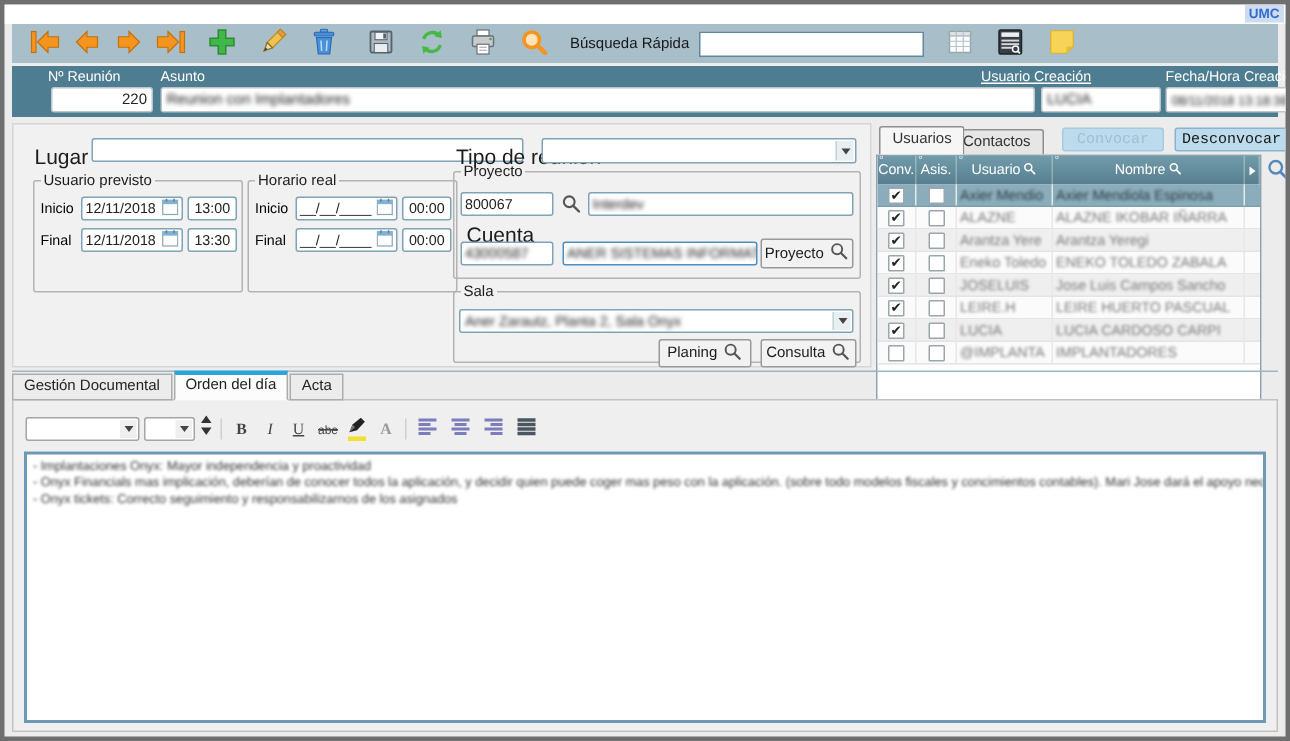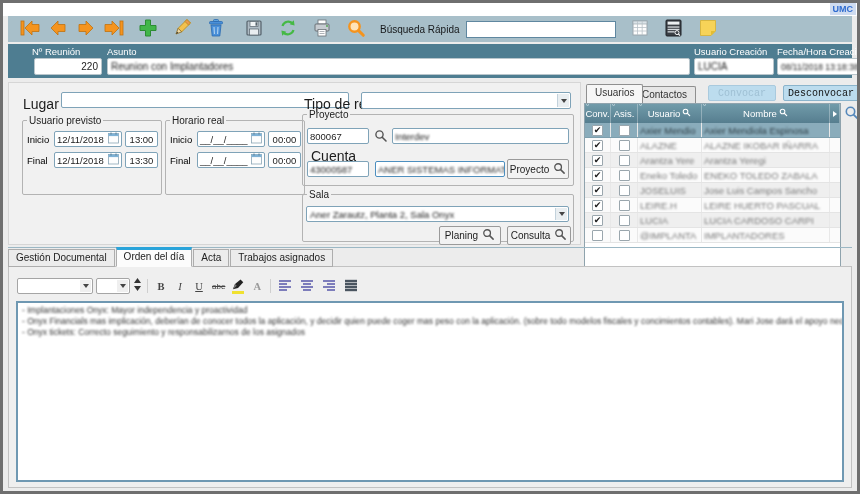--- a/index.html
+++ b/index.html
@@ -16,21 +16,21 @@
   .gap1 { margin-left:6px; } .gap2 { margin-left:10px; }
   .qs-label { font-size:10px; color:#16181a; margin:0 6px 0 10px; white-space:nowrap; }
   .qs-input { width:150px; height:17px; border:1px solid #5f87a0; background:#fff; font-size:10px; padding:0 3px; font-family:"Liberation Sans",sans-serif; }
 
   
   .rec-header { position:absolute; top:41px; left:5px; right:5px; height:34px; background:#4e7d91; }
   .rh-label { position:absolute; top:2px; color:#fff; font-size:9.5px; white-space:nowrap; }
   .rh-box { position:absolute; top:14px; height:17px; background:#fff; border:1px solid #b9c6cc; border-radius:2px; font-size:10px; color:#222; display:flex; align-items:center; padding:0 3px; overflow:hidden; white-space:nowrap; }
   .rh-num-l { left:24px; } .rh-num { left:26px; width:68px; justify-content:flex-end; }
   .rh-sub-l { left:99px; } .rh-sub { left:99px; width:583px; }
-  .rh-usr-l { left:686px; } .rh-usr { left:686px; width:80px; }
+  .rh-usr-l { left:646px;text-decoration:underline; } .rh-usr { left:686px; width:80px; }
   .rh-cre-l { left:769px; } .rh-cre { left:769px; width:82px; font-size:8.5px; }
 
   .blur { filter: blur(1.3px); }
   .blur-soft { filter: blur(1.1px); }
 
   
   .left-panel { position:absolute; top:79px; left:5px; width:573px; height:163px; background:#f1f1f1; border:1px solid #d6d6d6; }
   .flabel { position:absolute; font-size:14px; color:#1c1c1c; white-space:nowrap; }
   .input { background:#fff; border:1px solid #7fa3b8; border-radius:2px; font-size:9.5px; color:#222; display:flex; align-items:center; padding:0 2px; height:16px; overflow:hidden; white-space:nowrap; }
   input.input { font-family:"Liberation Sans",sans-serif; }
@@ -523,21 +523,20 @@
             <line x1="9.8" y1="9.8" x2="14" y2="14" stroke="#5588bb" stroke-width="1.8" stroke-linecap="round"></line>
           </svg></span></button>
   </div>
 
   <div class="bottom-sep"></div>
 
   <div class="btabs">
     <div class="btab">Gestión Documental</div>
     <div class="btab active">Orden del día</div>
     <div class="btab">Acta</div>
-    <div class="btab">Trabajos asignados</div>
   </div>
 
   <div class="groupbox">
     <div class="etoolbar">
       <div class="esel efont">
           <span></span>
           <span class="arr">
             <span class="tri-down"></span>
           </span>
         </div>

